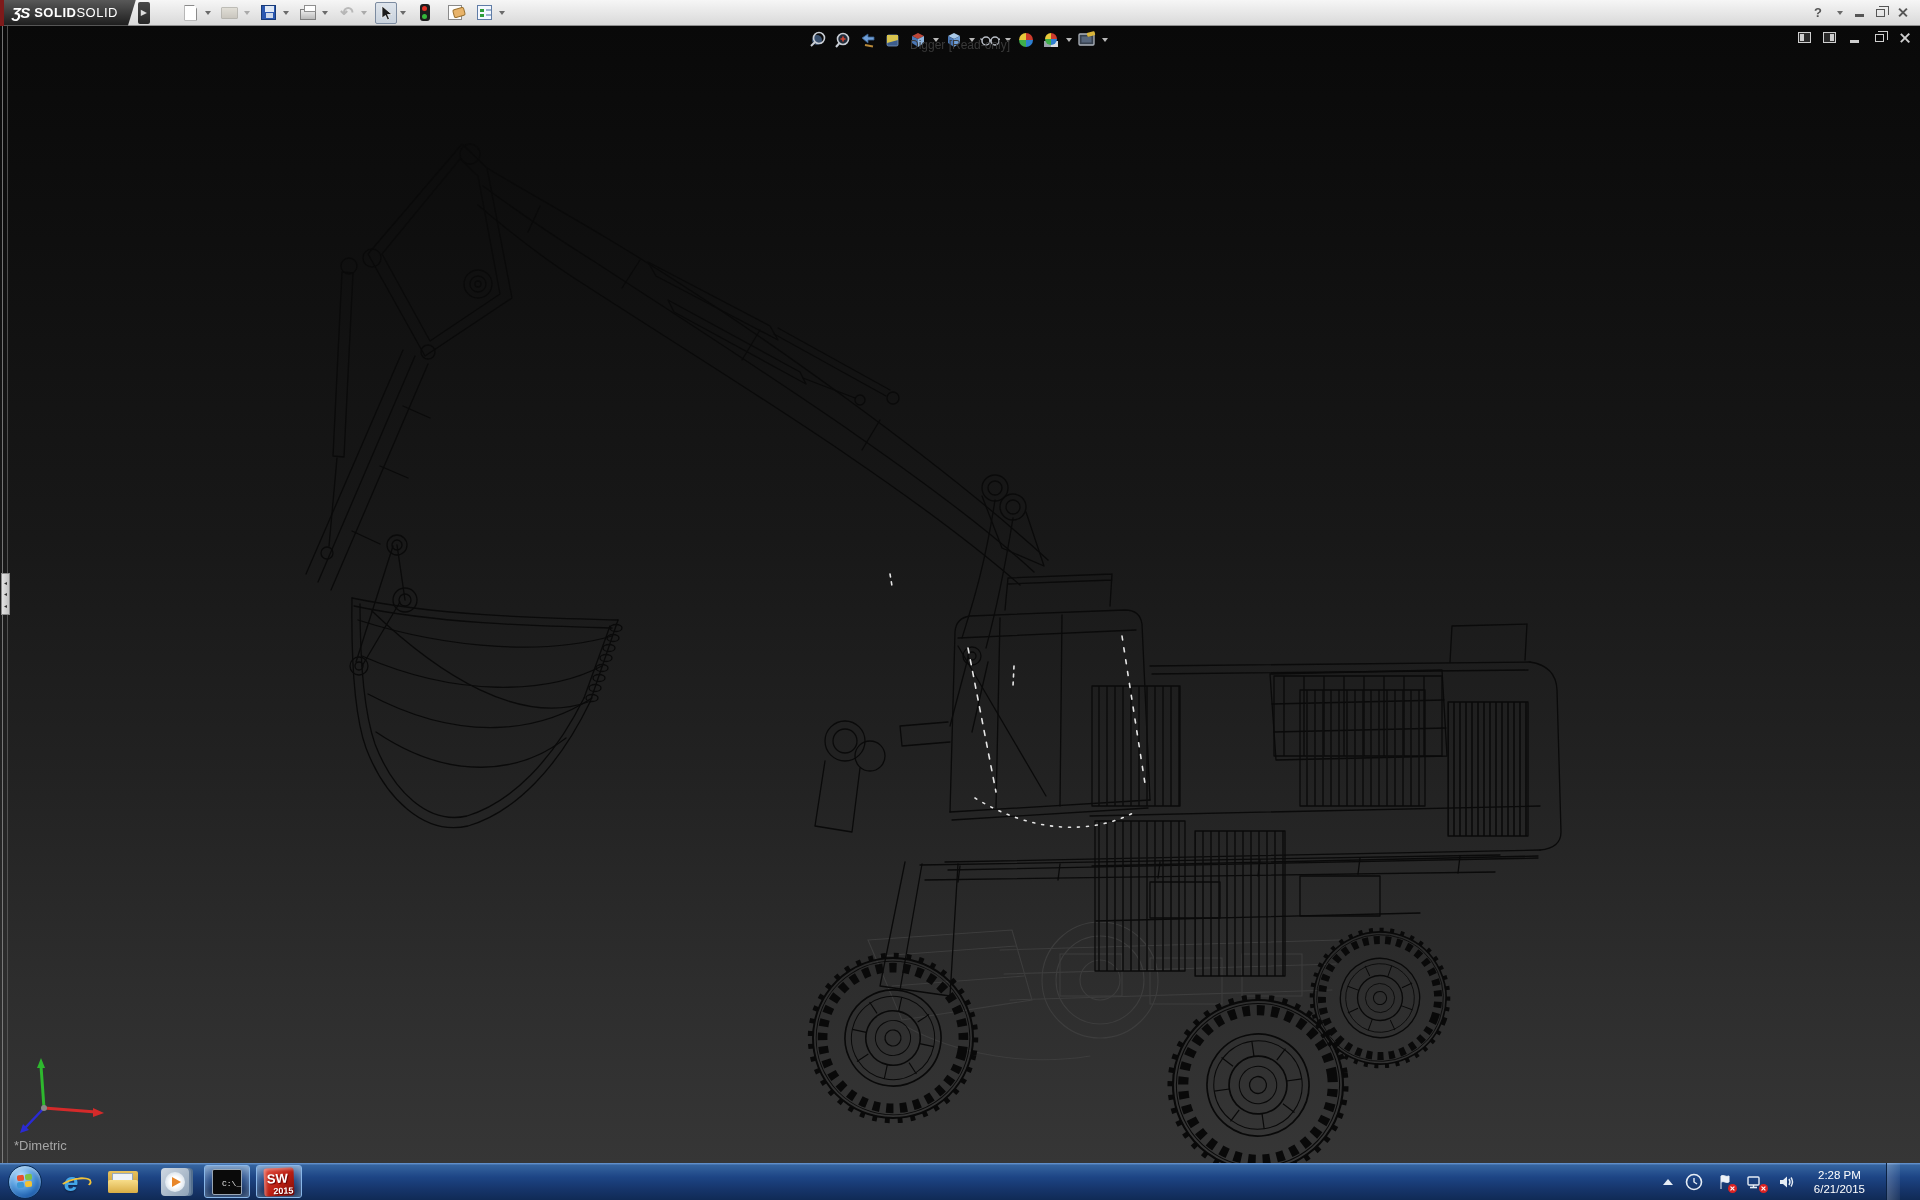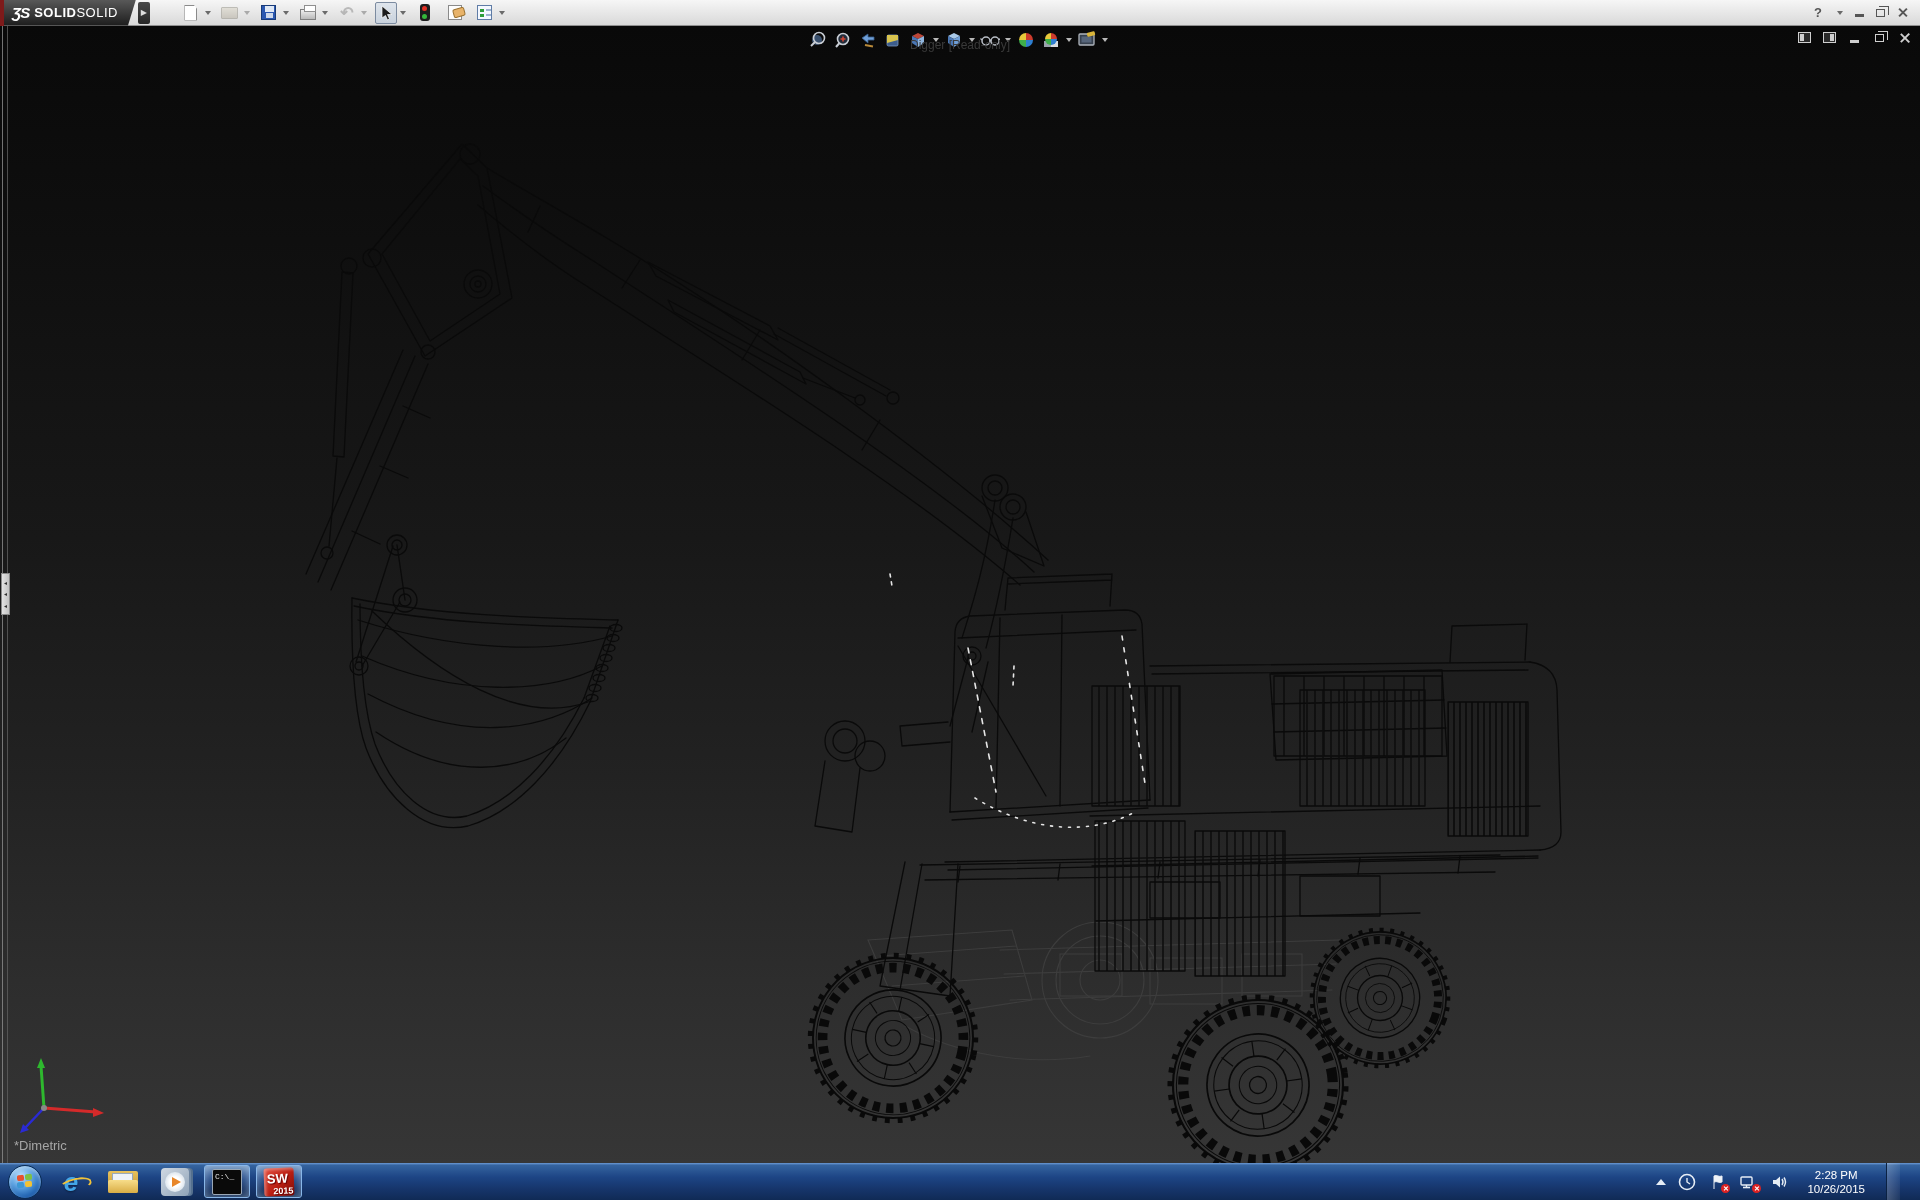--- a/index.html
+++ b/index.html
@@ -105,21 +105,21 @@
     text-shadow:0 1px 2px rgba(0,0,0,.4);}
   .ie-ring{position:absolute;left:-4px;top:9px;width:32px;height:13px;border:2px solid #f0c23a;border-bottom-color:transparent;border-left-color:transparent;border-radius:50%;transform:rotate(-12deg);}
   .folder{width:30px;height:22px;position:relative;}
   .folder .back{position:absolute;left:0;top:0;width:30px;height:22px;background:linear-gradient(#e8c25c,#bd8f2e);border-radius:2px;}
   .folder .paper{position:absolute;left:4px;top:2px;width:21px;height:14px;background:#eef3f8;border:1px solid #9ab;}
   .folder .front{position:absolute;left:0;bottom:0;width:30px;height:13px;background:linear-gradient(#f7dd8a,#d9ad45);border-radius:2px 2px 2px 2px;}
   .wmp{width:28px;height:28px;border-radius:4px;background:linear-gradient(135deg,#cfd8e2,#8fa3b8);position:relative;box-shadow:2px 0 0 #6c84a0,4px 0 0 #55708e;}
   .wmp .disc{position:absolute;left:4px;top:4px;width:20px;height:20px;border-radius:50%;background:radial-gradient(circle,#fff 35%,#dde6ee 70%);}
   .wmp .play{position:absolute;left:11px;top:9px;width:0;height:0;border-left:9px solid #e8872a;border-top:5.5px solid transparent;border-bottom:5.5px solid transparent;}
   .cmd{width:30px;height:26px;background:#0a0a0a;border:1px solid #9aa7b5;border-radius:2px;
-    color:#e8e8e8;font-family:"Liberation Mono",monospace;font-size:8px;padding:2px;line-height:9px;}
+    color:#e8e8e8;font-family:"Liberation Mono",monospace;font-size:8px;padding:9px;line-height:9px;}
   .sw-cube{width:30px;height:28px;position:relative;background:linear-gradient(135deg,#e44a3a 0%,#b91e12 55%,#7e0d06 100%);
     border-radius:3px;transform:rotate(-2deg);box-shadow:inset 2px 2px 3px rgba(255,255,255,.35);}
   .sw-cube .sw{position:absolute;left:3px;top:3px;color:#fff;font-weight:bold;font-size:13px;text-shadow:1px 1px 1px #600;}
   .sw-cube .yr{position:absolute;right:1px;bottom:0px;color:#fff;font-weight:bold;font-size:9px;text-shadow:1px 1px 1px #600;}
 
   .tray{margin-left:auto;display:flex;align-items:center;gap:11px;padding-right:20px;height:37px;}
   .tray-up{width:0;height:0;border-left:5px solid transparent;border-right:5px solid transparent;border-bottom:6px solid #e6edf5;}
   .tray-ic{width:20px;height:20px;display:flex;align-items:center;justify-content:center;position:relative;}
   .clockdate{color:#fff;font-size:11.5px;text-align:center;line-height:14px;padding:0 6px;}
   .show-desktop{width:14px;height:37px;margin-left:4px;border-left:1px solid #0b2243;
@@ -519,17 +519,17 @@
       <span class="badge-x">✕</span>
     </span>
     <span class="tray-ic">
       <svg width="18" height="16">
           <polygon points="2,6 5,6 9,2.5 9,13.5 5,10 2,10" fill="#e6edf5"></polygon>
           <path d="M11,5 Q13,8 11,11 M13,3.5 Q16,8 13,12.5" stroke="#e6edf5" stroke-width="1.4" fill="none"></path>
         </svg>
     </span>
     <span class="clockdate">
       <div>2:28 PM</div>
-      <div>10/26/2015</div>
+      <div>6/21/2015</div>
     </span>
     <span class="show-desktop"></span>
   </div>
 </div>
 
 </body></html>

